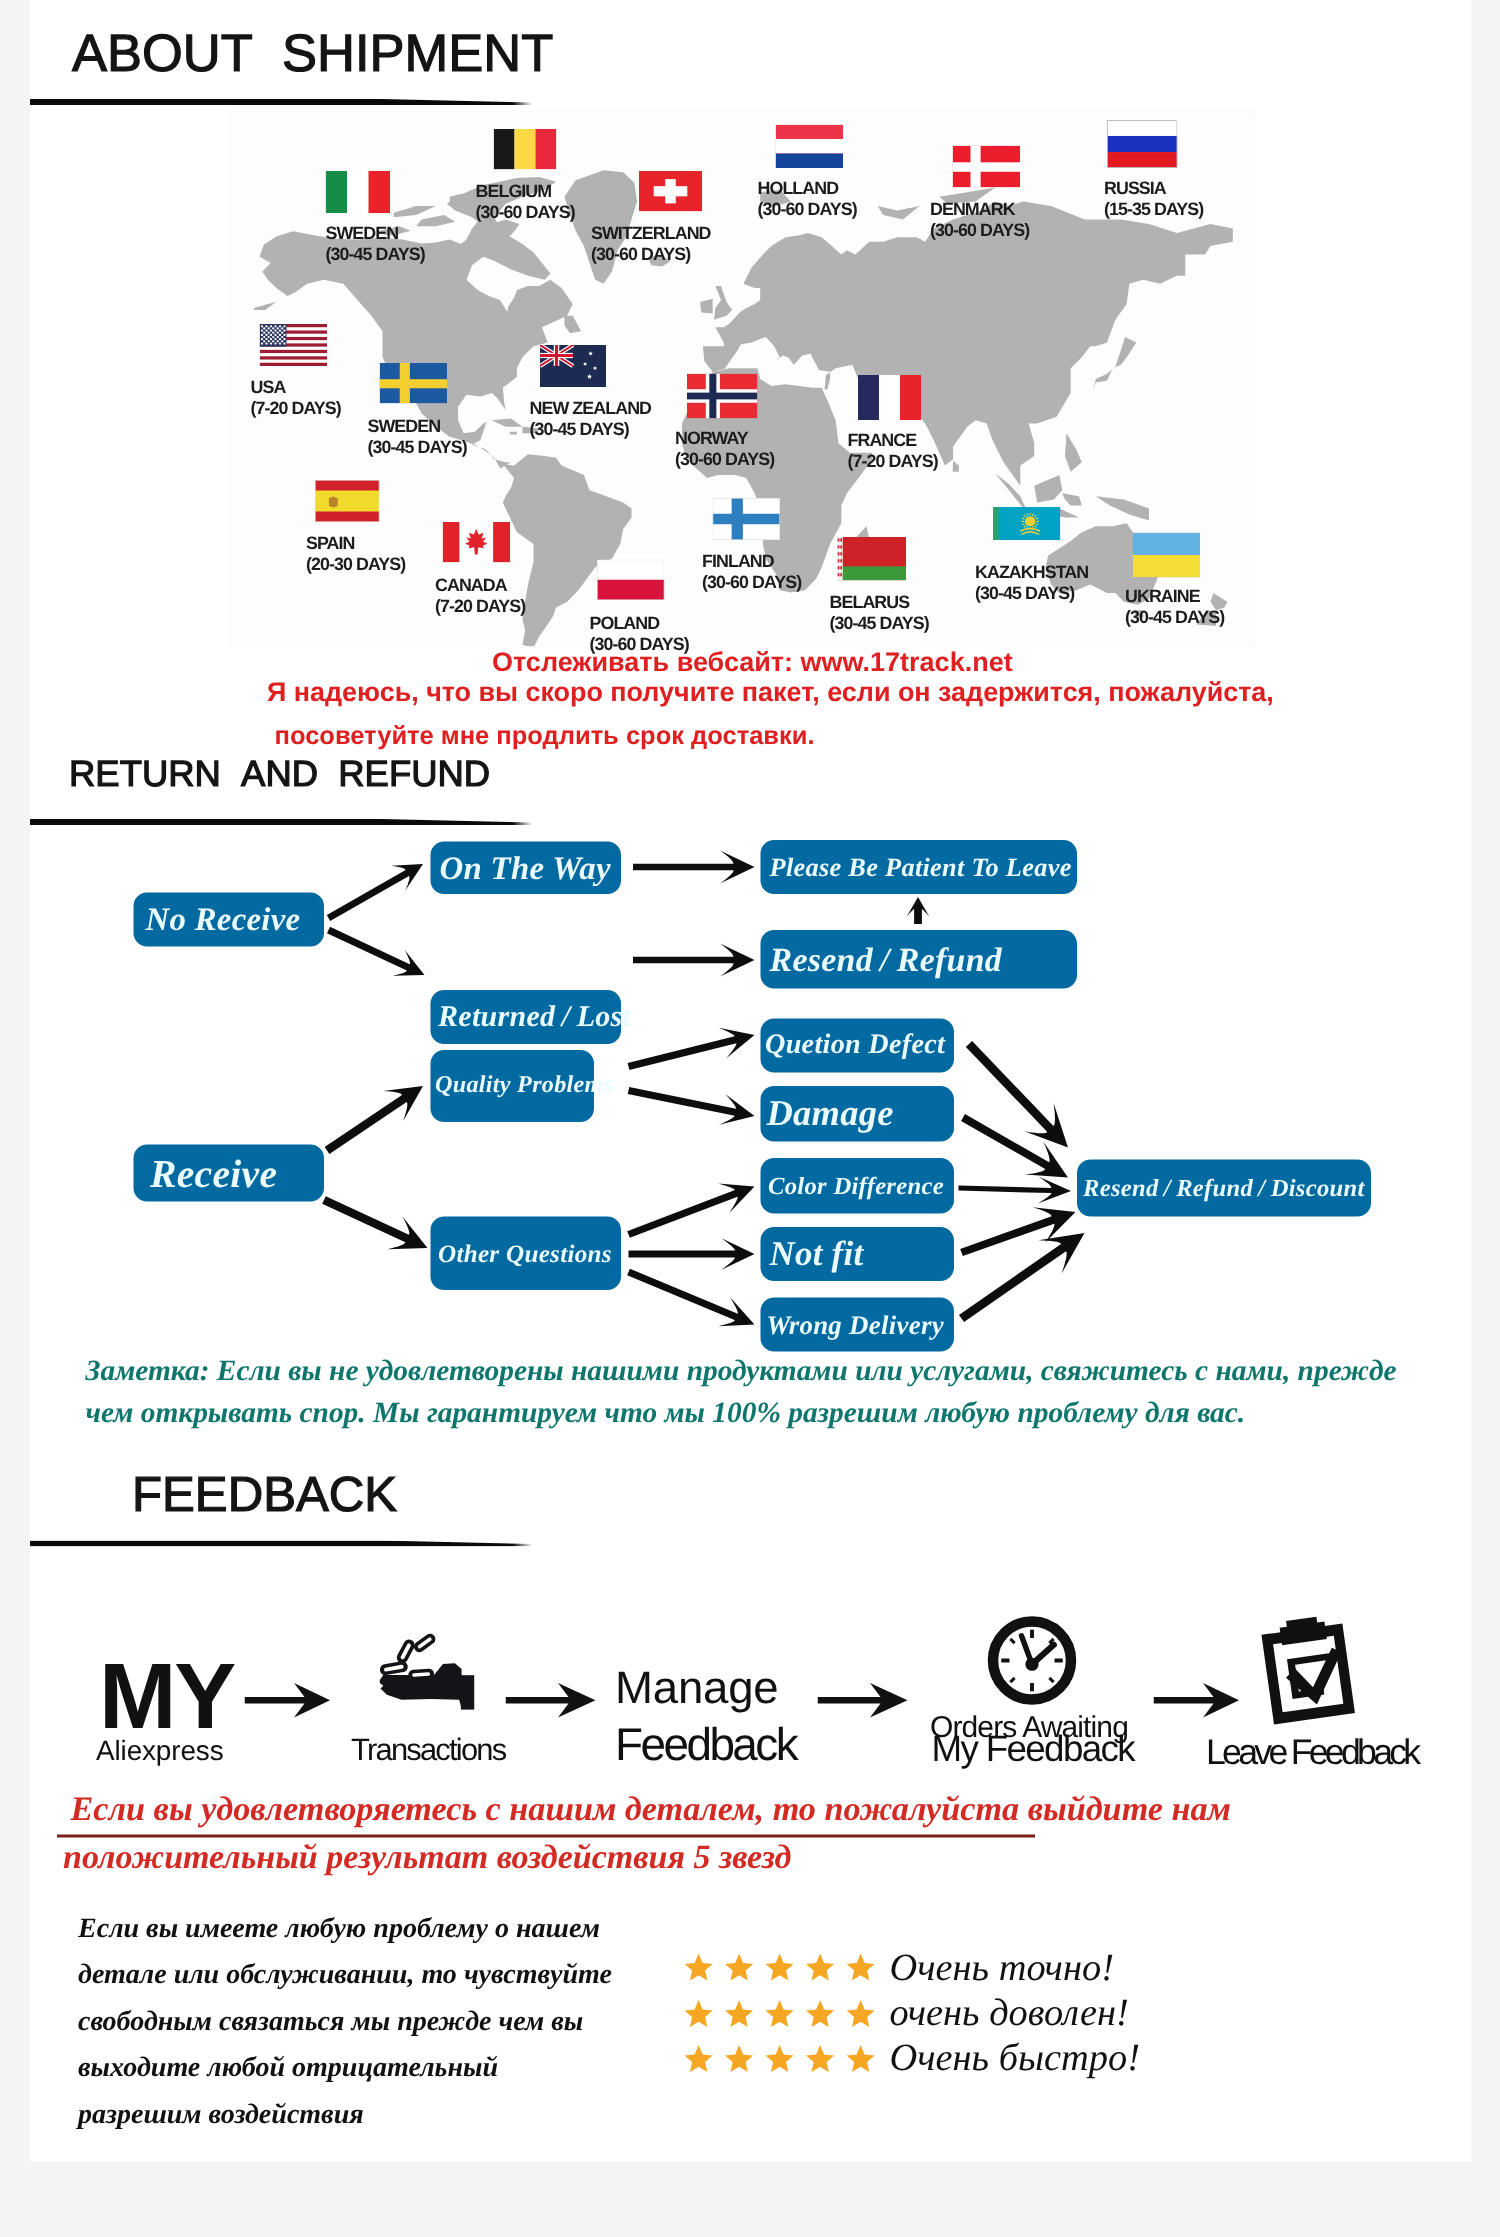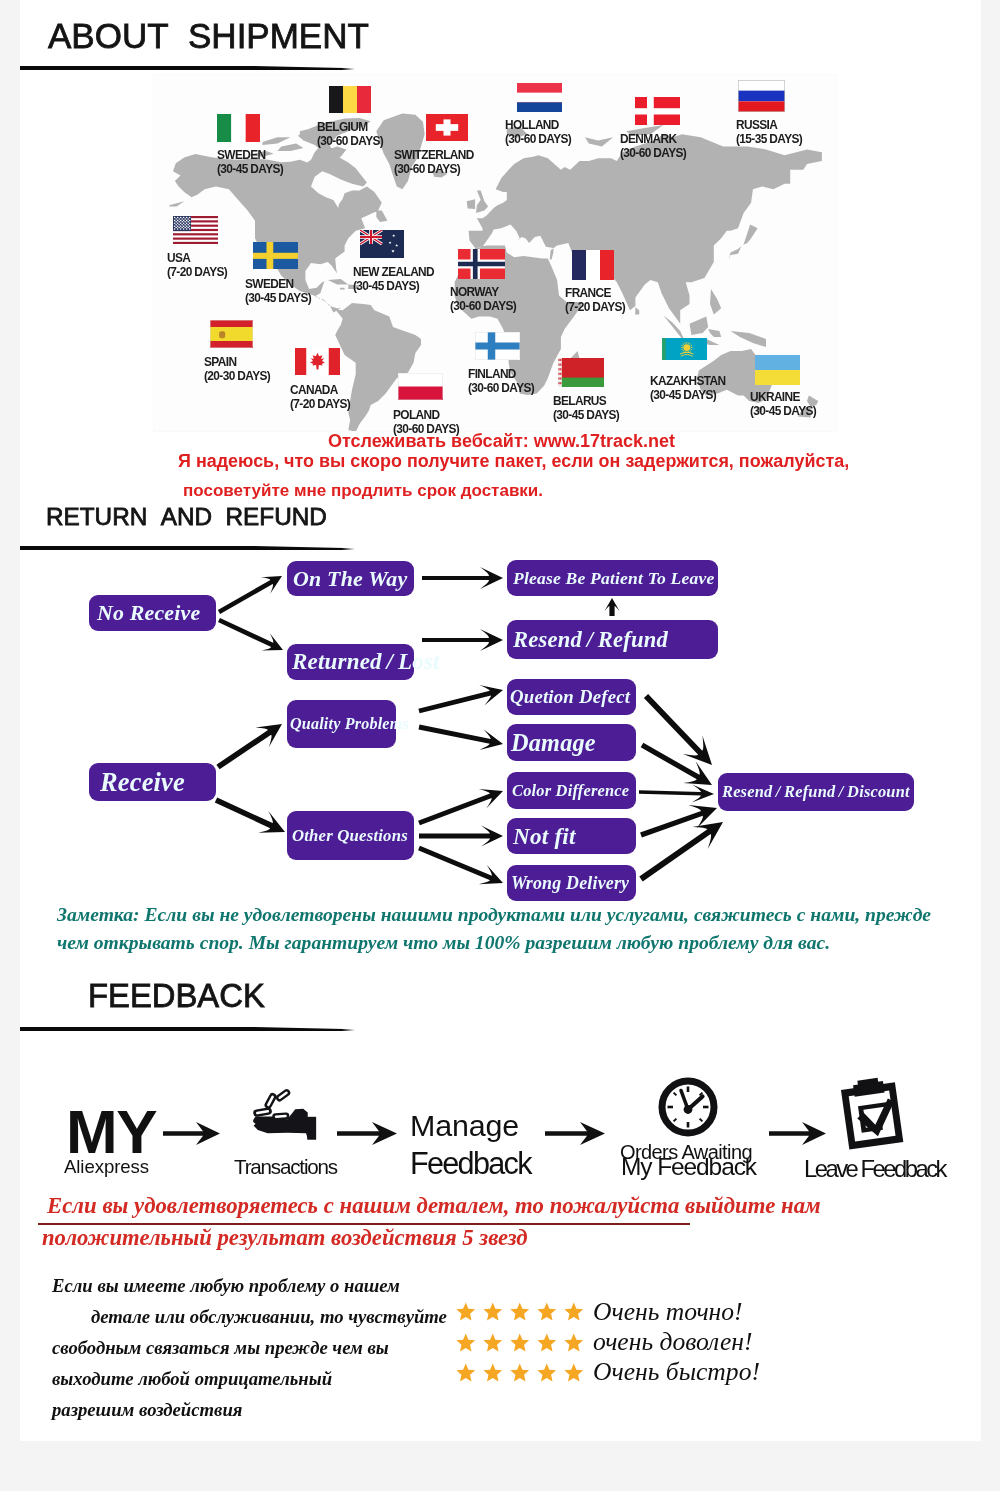--- a/index.html
+++ b/index.html
@@ -19,21 +19,21 @@
   #mapwrap svg{display:block;}
   .flag{position:absolute;box-sizing:border-box;overflow:hidden;}
   .flaglbl{position:absolute;font-family:"Liberation Sans",sans-serif;font-weight:bold;
            color:#1c1c1c;font-size:11.9px;line-height:14.2px;letter-spacing:-0.62px;white-space:nowrap;}
 
   
   .redtxt{position:absolute;color:#e02020;font-weight:bold;white-space:nowrap;
           font-family:"Liberation Sans",sans-serif;}
 
   
-  .fbox{position:absolute;background:#4c1d95;border-radius:9px;
+  .fbox{position:absolute;background:#0369a1;border-radius:9px;
         color:#eafbfe;font-family:"Liberation Serif",serif;font-style:italic;
         font-weight:bold;display:flex;align-items:center;justify-content:flex-start;
         padding-left:5px;box-sizing:border-box;
         white-space:nowrap;letter-spacing:.2px;}
   #flowsvg{position:absolute;left:0;top:0;width:961px;height:1423px;
            pointer-events:none;overflow:visible;}
 
   
   .noteline{position:absolute;color:#0f766e;font-family:"Liberation Serif",serif;
             font-weight:bold;font-style:italic;white-space:nowrap;}
@@ -304,21 +304,21 @@
   <path d="M419.0,838.4 L490.0,838.4 Q489.8,840.2 481.0,846.5 L503.0,836.0 L481.0,825.5 Q489.8,831.8 490.0,833.6 L419.0,833.6 Z" fill="#0d0d0d"></path>
   <path d="M418.1,850.2 L490.1,880.2 Q489.2,881.8 478.7,884.2 L503.0,883.0 L486.7,864.8 Q492.4,874.0 491.9,875.8 L419.9,845.8 Z" fill="#0d0d0d"></path>
   <path d="M643.9,698.0 L698.2,754.7 Q696.5,756.6 682.9,754.1 L712.0,765.0 L702.4,735.4 Q704.3,749.1 702.3,750.7 L648.1,694.0 Z" fill="#0d0d0d"></path>
   <path d="M640.7,747.3 L696.8,779.3 Q696.0,781.6 683.2,783.0 L712.0,785.0 L695.6,761.2 Q700.9,772.9 699.4,774.8 L643.3,742.7 Z" fill="#0d0d0d"></path>
   <path d="M639.0,793.7 L701.0,795.4 Q700.7,797.2 691.8,802.4 L714.0,794.0 L692.2,784.4 Q700.9,790.0 701.0,792.0 L639.0,790.3 Z" fill="#0d0d0d"></path>
   <path d="M641.9,837.4 L702.8,815.8 Q704.0,817.9 696.7,828.5 L717.0,808.0 L688.3,804.9 Q700.6,808.5 701.1,810.9 L640.1,832.6 Z" fill="#0d0d0d"></path>
   <path d="M642.7,881.4 L710.7,834.1 Q712.3,836.0 707.7,849.1 L723.0,822.0 L692.3,826.9 Q706.1,827.2 707.4,829.3 L639.3,876.6 Z" fill="#0d0d0d"></path>
 </svg>
 <div class="fbox" style="left:89px;top:595px;width:127px;height:36px;font-size:21.85px;padding-left:8px;">No Receive</div>
 <div class="fbox" style="left:287px;top:561px;width:127px;height:35px;font-size:21.9px;padding-left:6px;">On The Way</div>
-<div class="fbox" style="left:287px;top:644px;width:127px;height:36px;font-size:23px;padding-left:5px;">Returned / Lost</div>
+<div class="fbox" style="left:287px;top:660px;width:127px;height:36px;font-size:20px;padding-left:5px;">Returned / Lost</div>
 <div class="fbox" style="left:507px;top:560px;width:211px;height:36px;font-size:17.56px;padding-left:6px;">Please Be Patient To Leave</div>
 <div class="fbox" style="left:507px;top:620px;width:211px;height:39px;font-size:22.58px;padding-left:6px;">Resend / Refund</div>
 <div class="fbox" style="left:89px;top:763px;width:127px;height:38px;font-size:26.4px;padding-left:11px;">Receive</div>
 <div class="fbox" style="left:287px;top:700px;width:109px;height:48px;font-size:16.08px;padding-left:3px;">Quality Problems</div>
 <div class="fbox" style="left:287px;top:811px;width:127px;height:49px;font-size:16.73px;padding-left:5px;">Other Questions</div>
 <div class="fbox" style="left:507px;top:679px;width:129px;height:36px;font-size:18.8px;padding-left:3px;">Quetion Defect</div>
 <div class="fbox" style="left:507px;top:724px;width:129px;height:37px;font-size:24.29px;padding-left:4px;">Damage</div>
 <div class="fbox" style="left:507px;top:772px;width:129px;height:37px;font-size:16.42px;padding-left:5px;">Color Difference</div>
 <div class="fbox" style="left:507px;top:818px;width:129px;height:36px;font-size:23.21px;padding-left:6px;">Not fit</div>
 <div class="fbox" style="left:507px;top:865px;width:129px;height:36px;font-size:17.9px;padding-left:4px;">Wrong Delivery</div>
@@ -409,21 +409,21 @@
     <path d="M21.5,40.5 L28.5,35 L39,49.5 L55.5,24.5 L61.5,28.5 L40,61.5 Z" fill="#111114"></path>
   </g>
 </svg>
 <div class="fb-lbl" style="left:804px;top:1157px;font-size:23.8px;line-height:23px;letter-spacing:-2.5px;">Leave Feedback</div>
 
 <div class="rk-red" style="left:47px;top:1193px;font-size:22.8px;">Если вы удовлетворяетесь с нашим деталем, то пожалуйста выйдите нам</div>
 <div class="underline-rule" style="position:absolute;left:38px;top:1223px;width:652px;height:2px;background:#7d1f1a;"></div>
 <div class="rk-red" style="left:42px;top:1225px;font-size:22.7px;">положительный результат воздействия 5 звезд</div>
 
 <div class="bodyline" style="left:52px;top:1275.0px;font-size:18.7px;">Если вы имеете любую проблему о нашем</div>
-<div class="bodyline" style="left:52px;top:1305.9px;font-size:18.7px;margin-left:39px;">детале или обслуживании, то чувствуйте</div>
+<div class="bodyline" style="left:52px;top:1305.9px;font-size:18.7px;">детале или обслуживании, то чувствуйте</div>
 <div class="bodyline" style="left:52px;top:1336.8px;font-size:18.7px;">свободным связаться мы прежде чем вы</div>
 <div class="bodyline" style="left:52px;top:1367.7px;font-size:18.7px;">выходите любой отрицательный</div>
 <div class="bodyline" style="left:52px;top:1398.6px;font-size:18.7px;">разрешим воздействия</div>
 
 <div class="stars" style="left:455px;top:1301px;">
     <svg width="21.5" height="21" viewBox="0 0 22 21">
       <path d="M11,1.2 L13.7,7.6 L20.6,8.2 L15.4,12.8 L16.9,19.6 L11,16.0 L5.1,19.6 L6.6,12.8 L1.4,8.2 L8.3,7.6 Z" fill="#f5a623"></path>
     </svg>
     <svg width="21.5" height="21" viewBox="0 0 22 21">
       <path d="M11,1.2 L13.7,7.6 L20.6,8.2 L15.4,12.8 L16.9,19.6 L11,16.0 L5.1,19.6 L6.6,12.8 L1.4,8.2 L8.3,7.6 Z" fill="#f5a623"></path>

